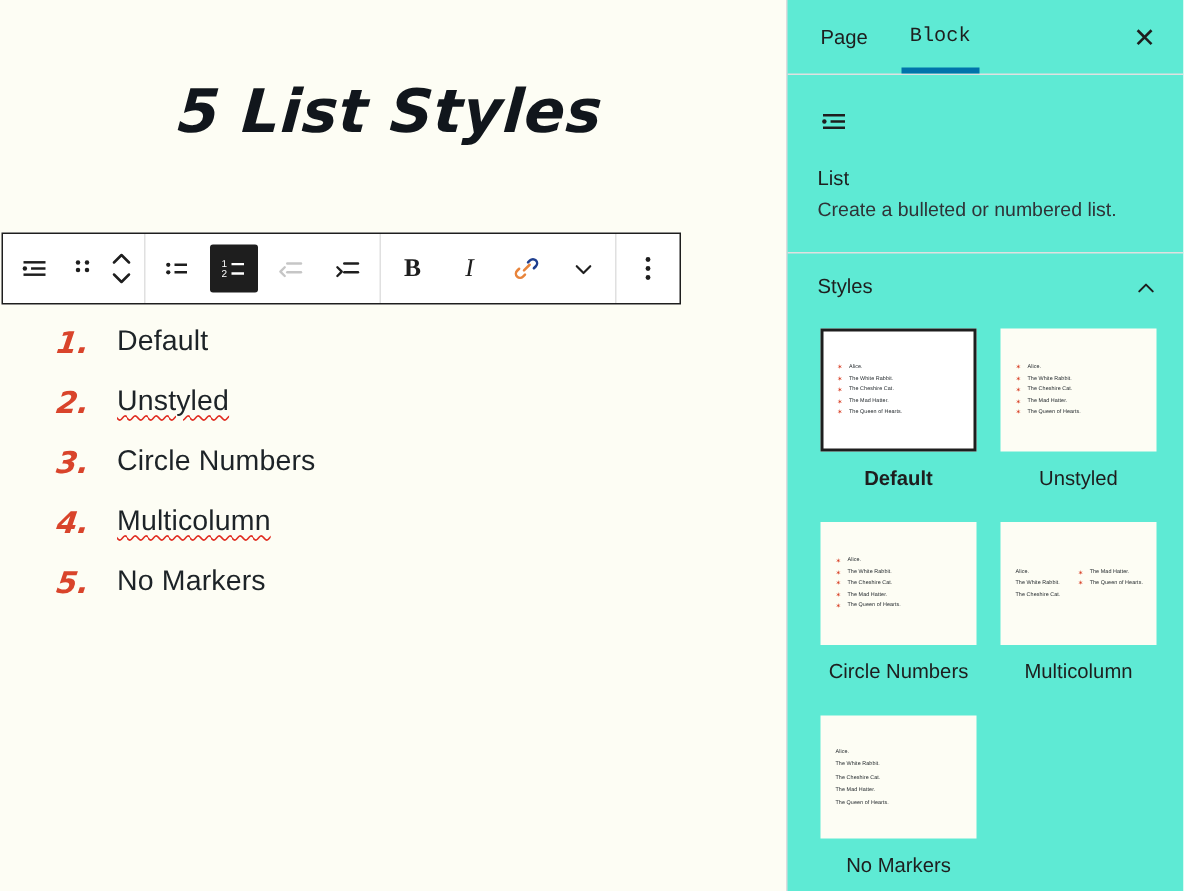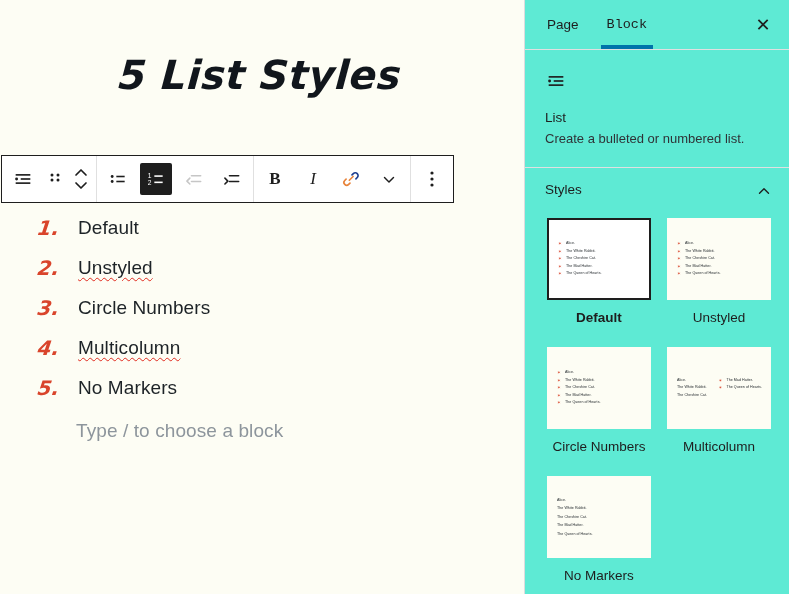--- a/index.html
+++ b/index.html
@@ -340,21 +340,20 @@
     </div>
 
     <ol class="doc-list">
         <li class="li"><span class="li-marker">1.</span><span class="li-text">Default</span></li>
         <li class="li"><span class="li-marker">2.</span><span class="li-text misspelled">Unstyled</span></li>
         <li class="li"><span class="li-marker">3.</span><span class="li-text">Circle Numbers</span></li>
         <li class="li"><span class="li-marker">4.</span><span class="li-text misspelled">Multicolumn</span></li>
         <li class="li"><span class="li-marker">5.</span><span class="li-text">No Markers</span></li>
       </ol>
 
-    <div class="para-placeholder">Type / to choose a block</div>
   </div>
 
   <div class="sidebar">
 
     <div class="sb-tabs">
       <button class="sb-tab">Page</button>
       <button class="sb-tab active">Block</button>
       <button class="sb-close">✕</button>
     </div>
 

